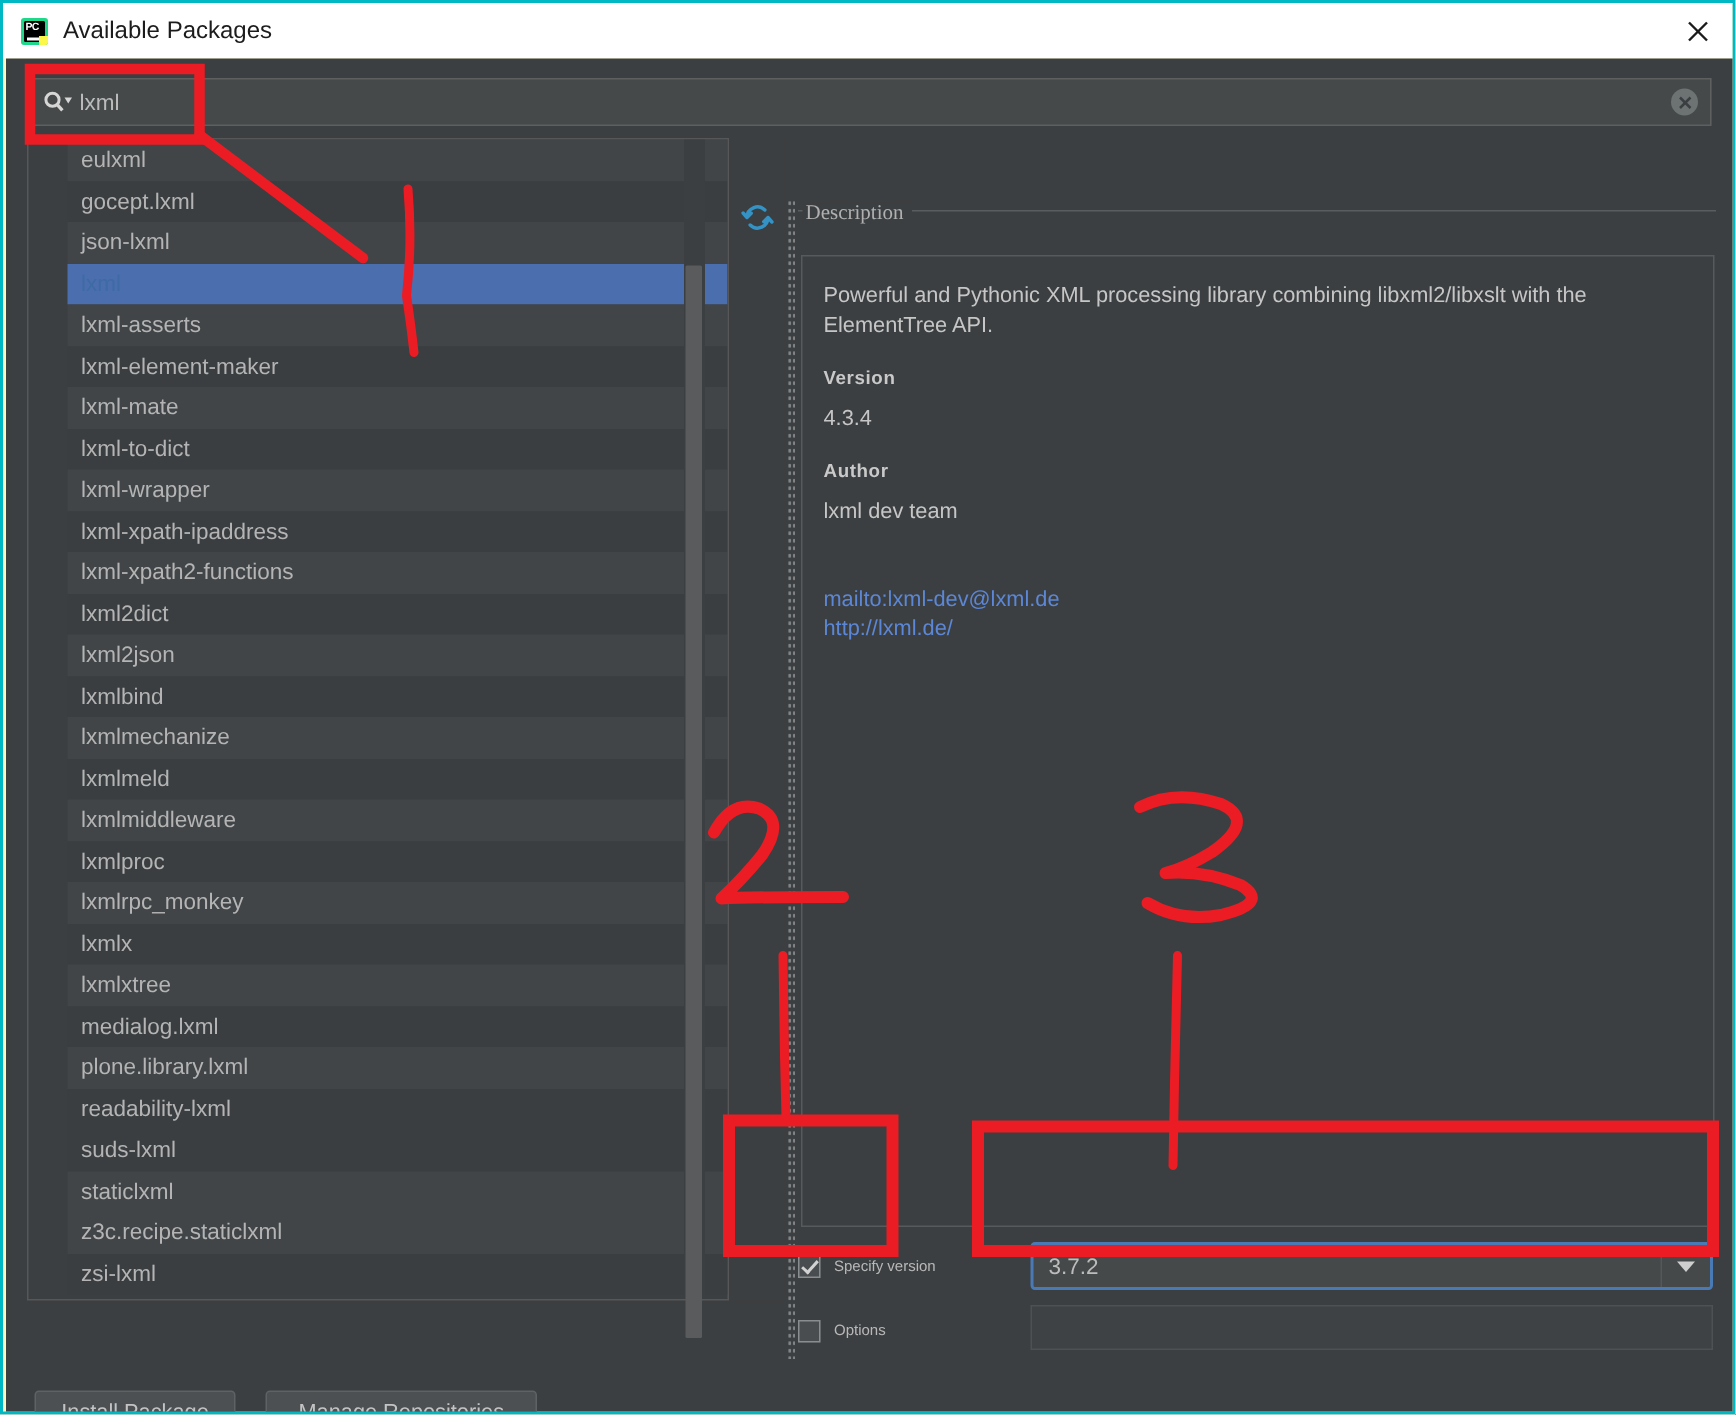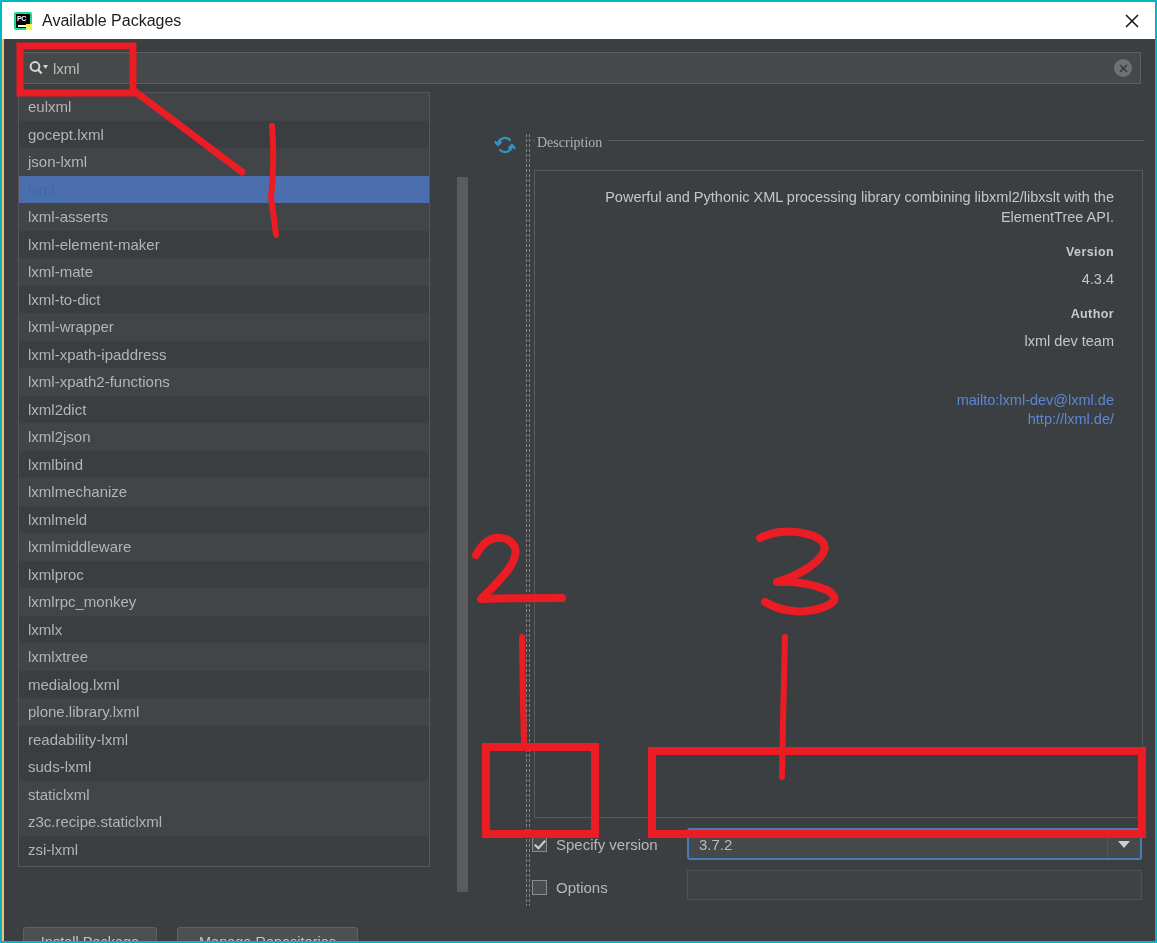--- a/index.html
+++ b/index.html
@@ -14,21 +14,21 @@
     font-family: "Liberation Sans", sans-serif;
     -webkit-font-smoothing: antialiased;
   }
 
   #window {
     position: relative;
     width: 1157px;
     height: 943px;
     box-sizing: border-box;
     border: 2px solid #00b8c4;
-    background: #fdba74;
+    background: #fef9c3;
     overflow: hidden;
   }
 
   
   #titlebar {
     position: absolute;
     left: 0; top: 0;
     width: 1153px;
     height: 37px;
     background: #ffffff;
@@ -133,26 +133,27 @@
     align-items: center;
     justify-content: center;
     cursor: pointer;
   }
   #search-clear svg { display: block; }
 
   
   #pkg-panel {
     position: absolute;
     left: 14px; top: 53px;
-    width: 412px;
+    width: 468px;
     height: 775px;
     background: #3c3f41;
     border: 1px solid #555759;
     box-sizing: border-box;
     overflow: hidden;
+    padding-left: 26px;
   }
   .pkg-row {
     height: 27.5px;
     line-height: 27.5px;
     padding-left: 9px;
     font-size: 15px;
     color: #b4b4b4;
     white-space: nowrap;
     overflow: hidden;
     font-family: "Liberation Sans", sans-serif;
@@ -231,21 +232,20 @@
   #desc-box {
     position: absolute;
     left: 2px; top: 78px;
     width: 609px;
     height: 648px;
     background: #3c3f41;
     border: 1px solid #565a5c;
     box-sizing: border-box;
     padding: 16px 28px 0 14px;
     overflow: hidden;
-    text-align: right;
   }
   .desc-para {
     font-size: 14.5px;
     color: #c6c6c6;
     line-height: 1.38;
     margin: 0 0 18px 0;
     font-family: "Liberation Sans", sans-serif;
   }
   .desc-head {
     font-size: 12.5px;
@@ -303,21 +303,21 @@
     content: "";
     position: absolute;
     left: 4px; top: 0px;
     width: 4px; height: 9px;
     border: solid #d2d2d2;
     border-width: 0 2px 2px 0;
     transform: rotate(42deg);
   }
   .cb-label {
     margin-left: 9px;
-    font-size: 15px;
+    font-size: 10px;
     color: #b8b8b8;
     white-space: nowrap;
     font-family: "Liberation Sans", sans-serif;
   }
   #version-combo {
     position: absolute;
     left: 155px; top: 3px;
     width: 455px;
     height: 32px;
     background: #45494a;

